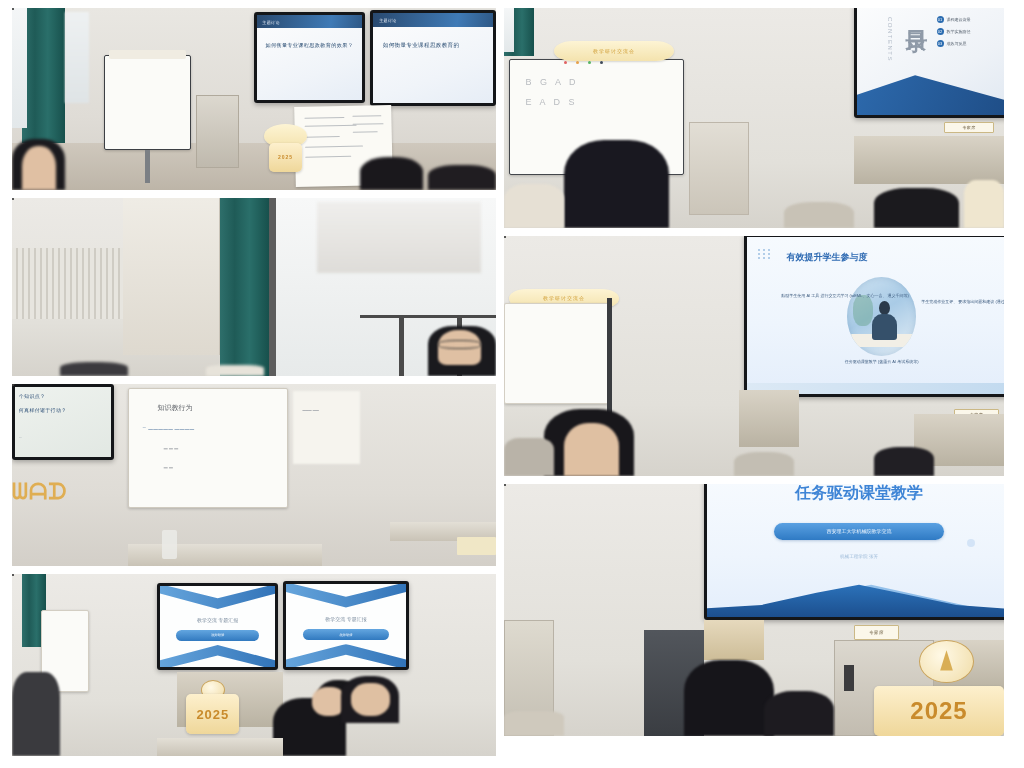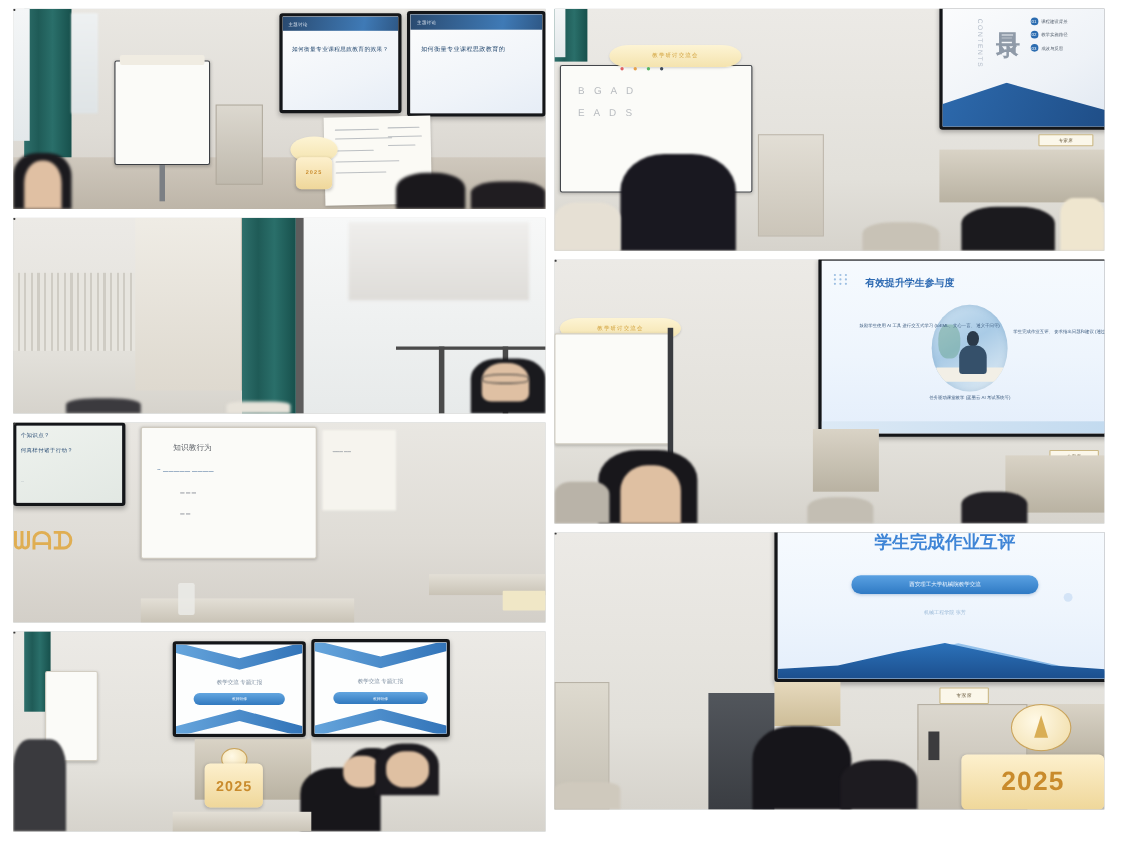--- a/index.html
+++ b/index.html
@@ -639,21 +639,21 @@
     </div>
 
     <div class="photo" style="height:252px">
       <div class="scene">
         <div class="wall-cool"></div>
 
         <div class="tv" style="left:40%; top:-2%; width:62%; height:56%">
           <div class="tv-inner">
             <div class="slide-blue"></div>
             <div class="yt-orb" style="right:12%; top:42%"></div>
-            <div class="yt-title" style="top:1%; font-size:16px">学生完成作业互评</div>
+            <div class="yt-title" style="top:1%; font-size:16px">任务驱动课堂教学</div>
             <div class="yt-pill" style="left:22%; right:22%; top:30%; height:13%; font-size:5px">西安理工大学机械院教学交流</div>
             <div class="yt-foot" style="top:53%; font-size:4.6px">机械工程学院    张芳</div>
             <div class="yt-wave2" style="height:40%"></div>
             <div class="yt-wave" style="height:30%"></div>
           </div>
         </div>
 
         <div class="podium" style="left:40%; top:54%; width:12%; height:16%; background:linear-gradient(180deg,#e6d9bd,#cdbd98)"></div>
         <div class="nameplate" style="left:70%; top:56%; width:9%; height:6%; font-size:4.4px">专家席</div>
         <div class="podium" style="left:66%; top:62%; width:34%; height:20%"></div>

